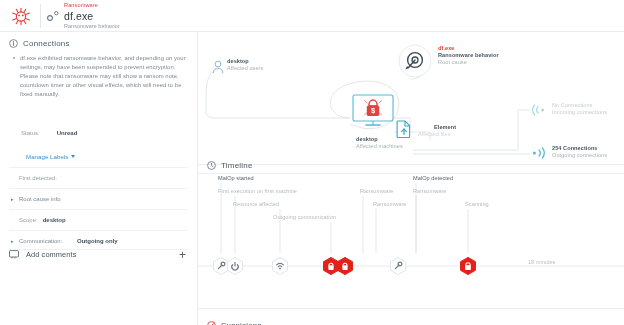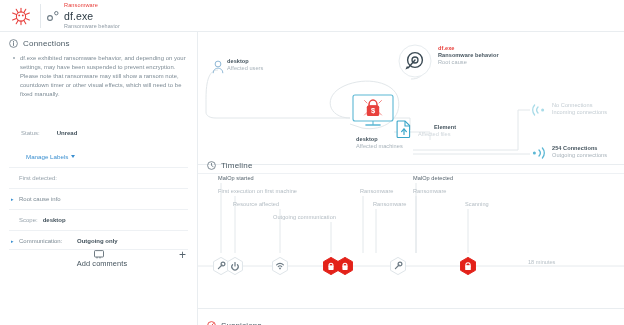--- a/index.html
+++ b/index.html
@@ -43,21 +43,21 @@
   .caret{width:0;height:0;border-left:2.6px solid transparent;border-right:2.6px solid transparent;border-top:3.2px solid #3a8fd0;}
 
   .row-line{position:absolute;left:9px;width:179px;height:1px;background:#eef1f4;}
   .lrow{position:absolute;left:9px;width:179px;height:20px;font-size:6px;display:flex;align-items:center;}
   .lrow .arrow{width:8px;color:#3a8fd0;font-size:5px;text-align:left;padding-left:2px;}
   .lrow .k{color:#98a4ad;}
   .lrow .kdark{color:#7d8b95;}
   .lrow .v{color:#44535d;font-weight:bold;margin-left:5px;}
   .lrow .vfar{color:#44535d;font-weight:bold;position:absolute;left:68px;}
 
-  .addcomments{position:absolute;left:9px;top:218px;width:179px;height:22px;display:flex;align-items:center;flex-direction:column;}
+  .addcomments{position:absolute;left:9px;top:218px;width:179px;height:22px;display:flex;align-items:flex-start;}
   .addcomments .lbl{font-size:7.4px;color:#44535d;margin-left:7px;letter-spacing:.1px;}
   .addcomments .plus{position:absolute;right:2px;font-size:12px;color:#55636d;line-height:10px;}
 
   
   .rightcol{position:absolute;left:198px;top:32px;width:426px;height:293px;}
 
   
   .graph{position:absolute;left:0;top:0;width:426px;height:133px;}
   .graph svg{position:absolute;left:0;top:0;}
   .g-label{position:absolute;font-size:5.6px;line-height:7.2px;letter-spacing:.05px;}

